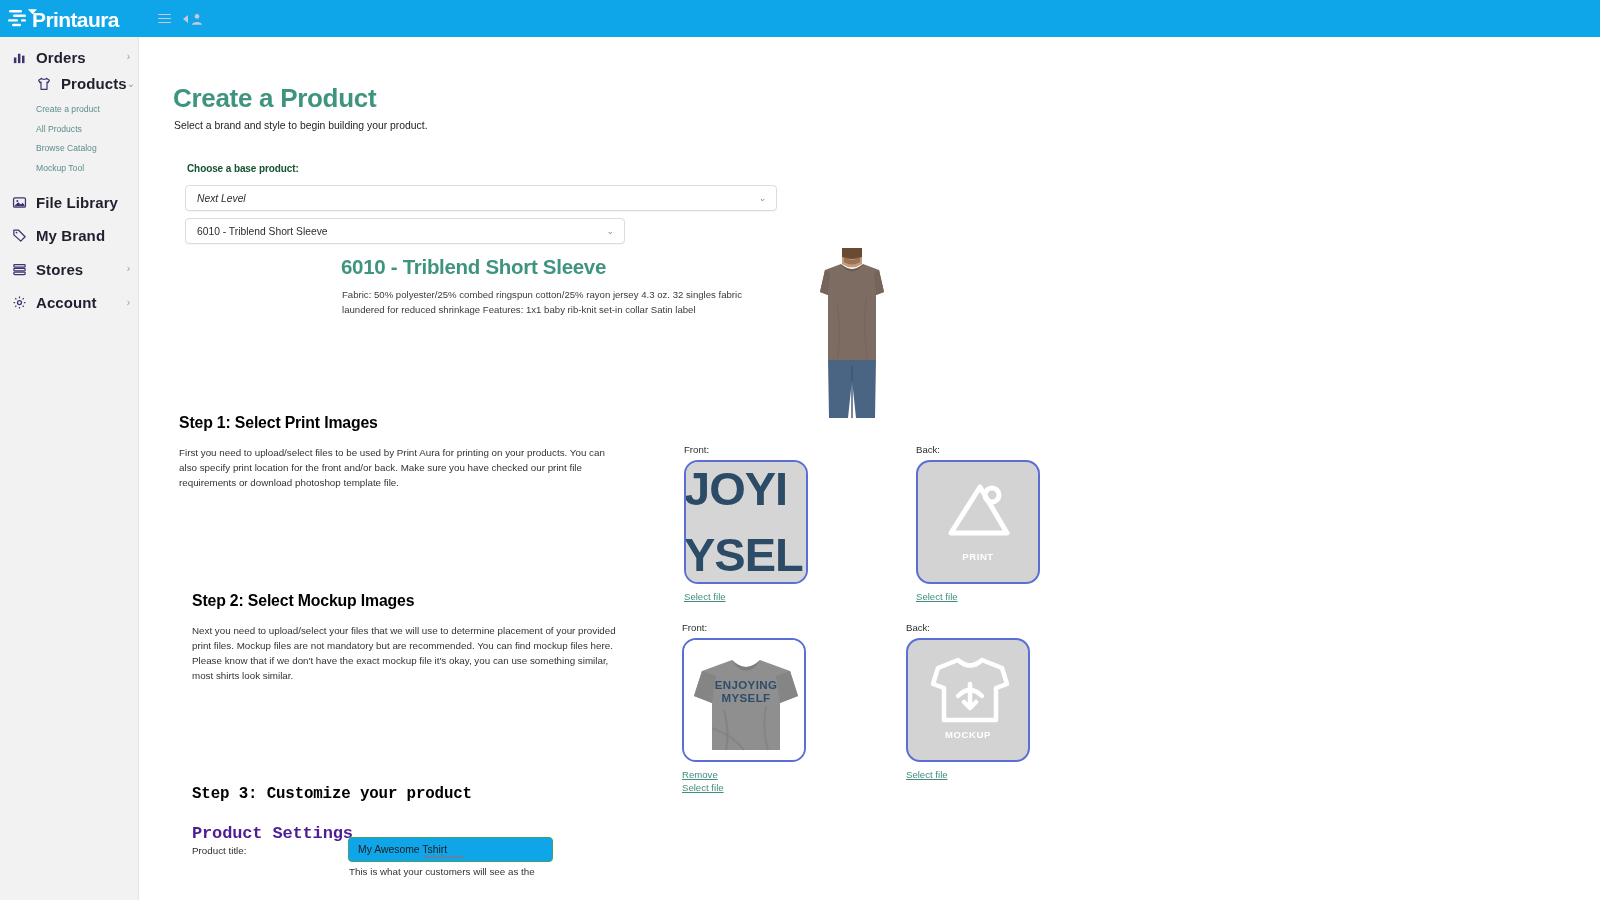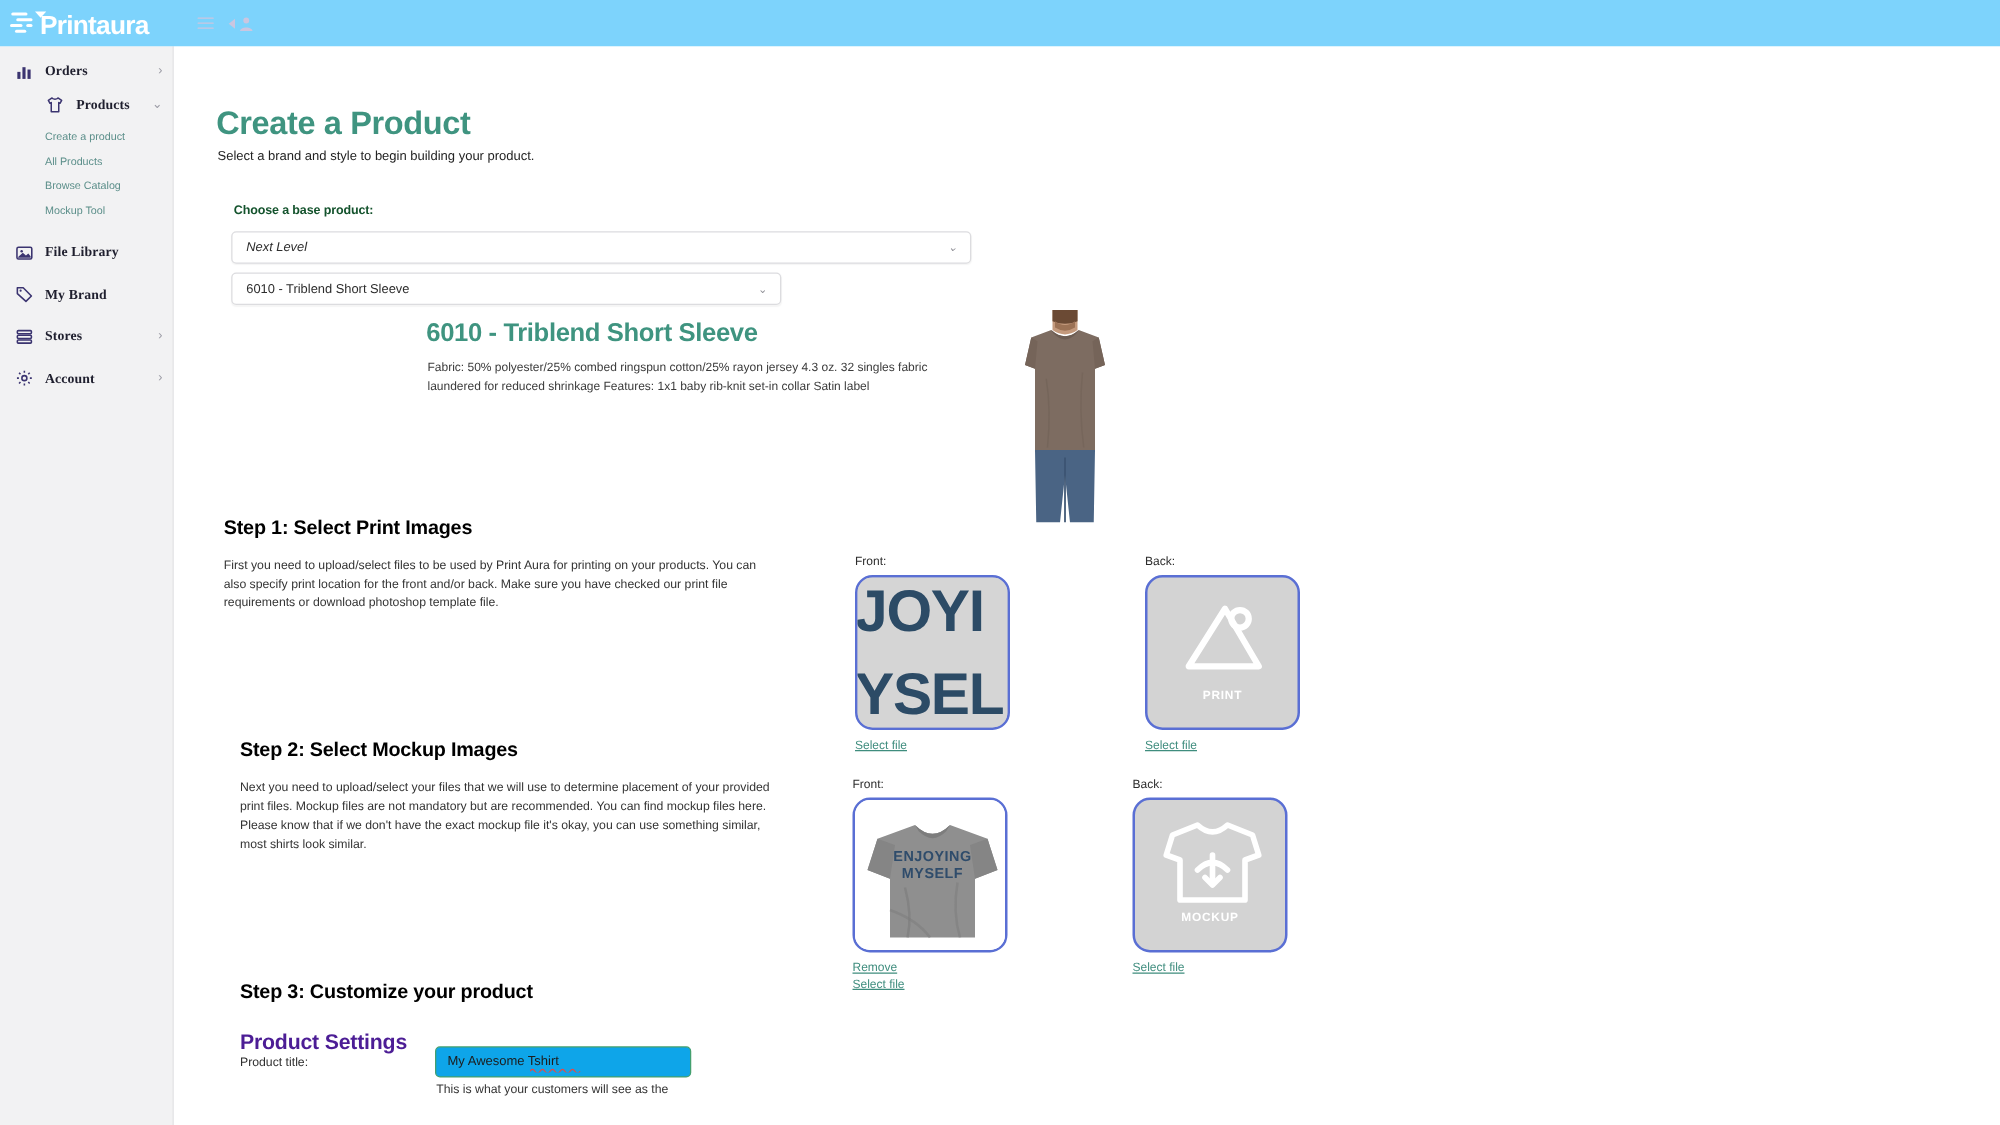--- a/index.html
+++ b/index.html
@@ -7,21 +7,21 @@
     width: 1600px; height: 900px;
     background: #ffffff;
     font-family: "Liberation Sans", sans-serif;
     overflow: hidden;
   }
 
   
   .topbar {
     position: absolute; top: 0; left: 0;
     width: 1600px; height: 37px;
-    background: #7dd3fc;
+    background: #0ea5e9;
     display: flex; align-items: center;
     z-index: 30;
   }
   .logo-wrap {
     display: flex; align-items: center;
     padding-left: 8px; width: 144px;
   }
   .logo-svg { display: block; }
   .topbar-icons {
     display: flex; align-items: center; gap: 12px;
@@ -52,24 +52,23 @@
     cursor: pointer;
     position: relative;
   }
   .nav-item + .nav-item { margin-top: 0; margin-left: 25px; }
   .nav-ico {
     width: 16px; height: 16px;
     display: flex; align-items: center; justify-content: center;
     margin-right: 9px; flex: 0 0 16px;
   }
   .nav-label {
-    font-size: 11px; font-weight: bold;
+    font-size: 15px; font-weight: bold;
     color: #1f1f2e; letter-spacing: .1px;
     white-space: nowrap;
-    font-family: Liberation Serif, serif;
   }
   .nav-chev {
     margin-left: auto;
     color: #9b9ba5; font-size: 10px; line-height: 1;
   }
   .nav-sub {
     display: block;
     padding: 2px 0 2px 36px;
     font-size: 8.6px;
     color: #5c8f8a;
@@ -139,21 +138,21 @@
     width: 82px; height: 170px;
   }
 
   
   .step-block { position: absolute; }
   .step-head { font-size: 15.8px; font-weight: bold; color: #000000; letter-spacing: -.15px; }
   .step-body { font-size: 9.8px; color: #333; line-height: 15px; margin-top: 13px; }
 
   .s1 { left: 40px; top: 377px; width: 440px; }
   .s2 { left: 53px; top: 555px; width: 428px; }
-  .s3 { left: 53px; top: 748px; width: 440px; }
+  .s3 { left: 53px; top: 748px; width: 440px; font-family: Liberation Mono, monospace; }
 
   .step3-line2 { font-size: 17px; font-weight: bold; color: #4c1d95; letter-spacing: -.15px; margin-top: 21px; }
 
   
   .thumb-col { position: absolute; }
   .thumb-label { font-size: 9.6px; color: #2d2d2d; margin-bottom: 5px; }
   .thumb {
     width: 124px; height: 124px;
     border: 2px solid #5a6fd4;
     border-radius: 14px;

